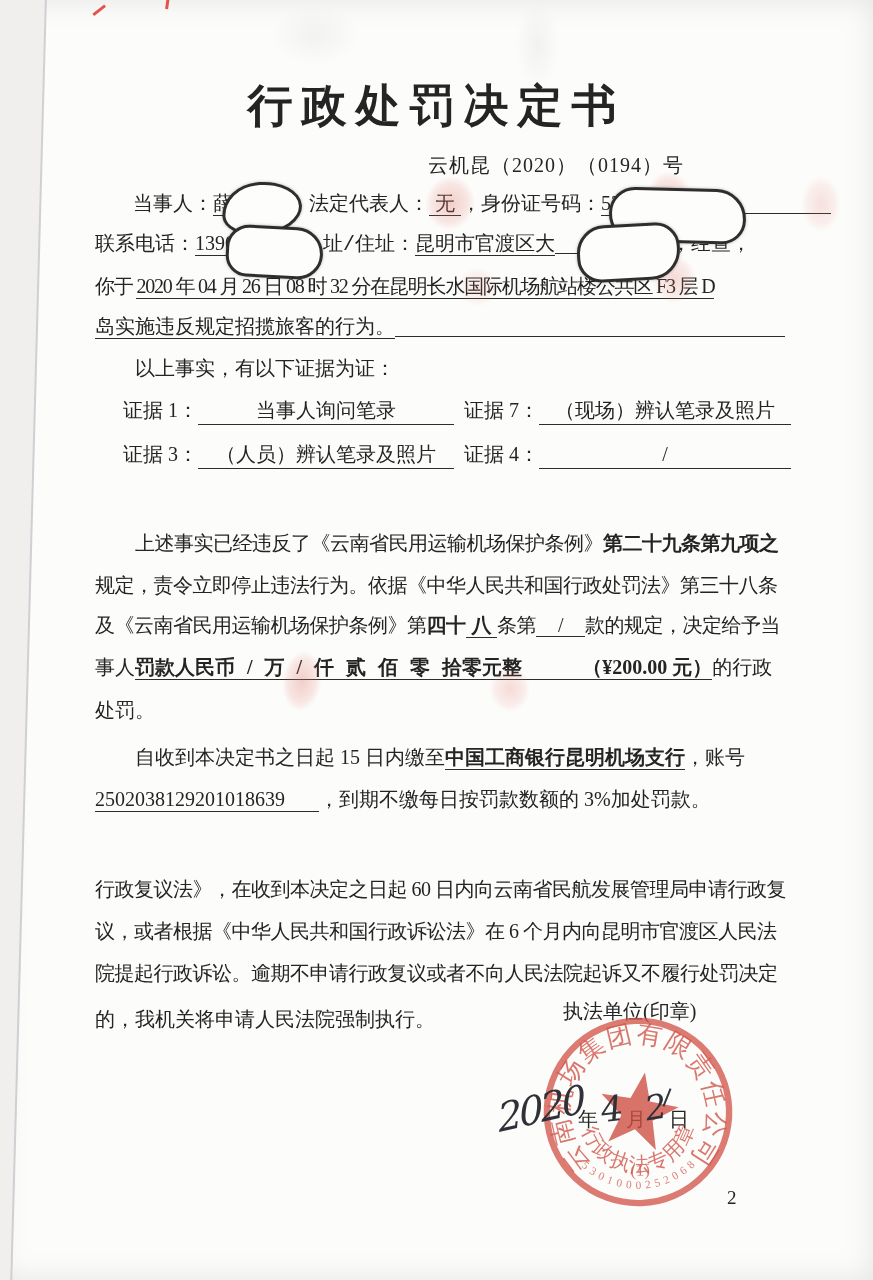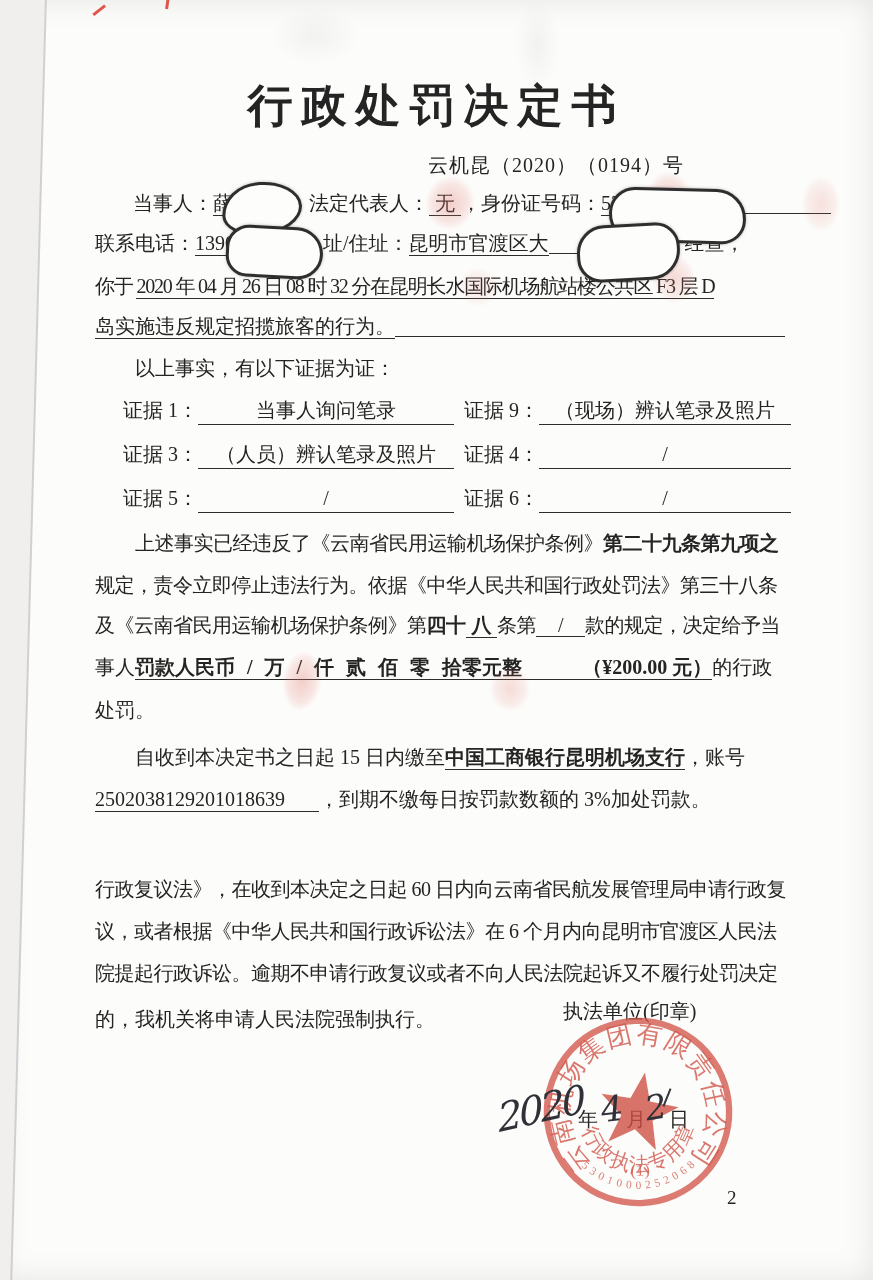--- a/index.html
+++ b/index.html
@@ -59,42 +59,39 @@
   <div class="smudge" style="left:515px;top:0px;width:45px;height:90px;"></div>
 
   <div class="title">行政处罚决定书</div>
   <div class="docno">云机昆（2020）（0194）号</div>
 
   <div class="ln" style="top:190px;left:133px;">
     <span>当事人：</span><span class="u">薛</span><span class="sp" style="width:56px;"></span><span>，法定代表人：</span><span class="u pad6">无</span><span>，身份证号码：</span><span class="u">532625</span><span class="sp" style="width:170px;"></span>
   </div>
 
   <div class="ln" style="top:230px;left:95px;">
-    <span>联系电话：</span><span class="u">139088</span><span class="sp" style="width:60px;"></span><span style="margin-left:8px;">址/住址：</span><span class="u">昆明市官渡区大</span><span class="sp" style="width:96px;"></span><span class="u">城</span><span>，经查，</span>
+    <span>联系电话：</span><span class="u">139088</span><span class="sp" style="width:60px;"></span><span style="margin-left:8px;font-family:Liberation Mono, monospace;">址/住址：</span><span class="u">昆明市官渡区大</span><span class="sp" style="width:96px;"></span><span class="u">城</span><span>，经查，</span>
   </div>
 
   <div class="ln t2" style="top:273px;left:95px;">
     <span>你于</span>
     <span class="u">2020 年 04 月 26 日 08 时 32 分在昆明长水国际机场航站楼公共区 F3 层 D</span>
   </div>
   <div class="ln" style="top:355px;left:135px;">
     <span>以上事实，有以下证据为证：</span>
   </div>
   <div class="ln" style="top:313px;left:95px;">
     <span class="u">岛实施违反规定招揽旅客的行为。</span><span class="sp" style="width:390px;"></span>
   </div>
 
   <div class="ln" style="top:397px;left:123px;">
-    <span>证据 1：</span><span class="fld" style="width:256px;text-align:center;">当事人询问笔录</span><span class="lbl2">证据 9：</span><span class="fld" style="width:252px;">（现场）辨认笔录及照片</span>
+    <span>证据 1：</span><span class="fld" style="width:256px;text-align:center;">当事人询问笔录</span><span class="lbl2">证据 7：</span><span class="fld" style="width:252px;">（现场）辨认笔录及照片</span>
   </div>
   <div class="ln" style="top:441px;left:123px;">
     <span>证据 3：</span><span class="fld" style="width:256px;">（人员）辨认笔录及照片</span><span class="lbl2">证据 4：</span><span class="fld" style="width:252px;">/</span>
-  </div>
-  <div class="ln" style="top:485px;left:123px;">
-    <span>证据 5：</span><span class="fld" style="width:256px;">/</span><span class="lbl2">证据 6：</span><span class="fld" style="width:252px;">/</span>
   </div>
 
   <div class="ln t1" style="top:572px;left:95px;">
     <span>规定，责令立即停止违法行为。依据《中华人民共和国行政处罚法》第三十八条</span>
   </div>
   <div class="ln t1" style="top:530px;left:135px;">
     <span>上述事实已经违反了《云南省民用运输机场保护条例》</span><span class="b">第二十九条第九项之</span>
   </div>
   <div class="ln t1" style="top:612px;left:95px;">
     <span>及《云南省民用运输机场保护条例》第</span><span class="b">四十</span><span class="b u pad6">八</span><span>条第</span><span class="u" style="padding:0 22px;">/</span><span>款的规定，决定给予当</span>

